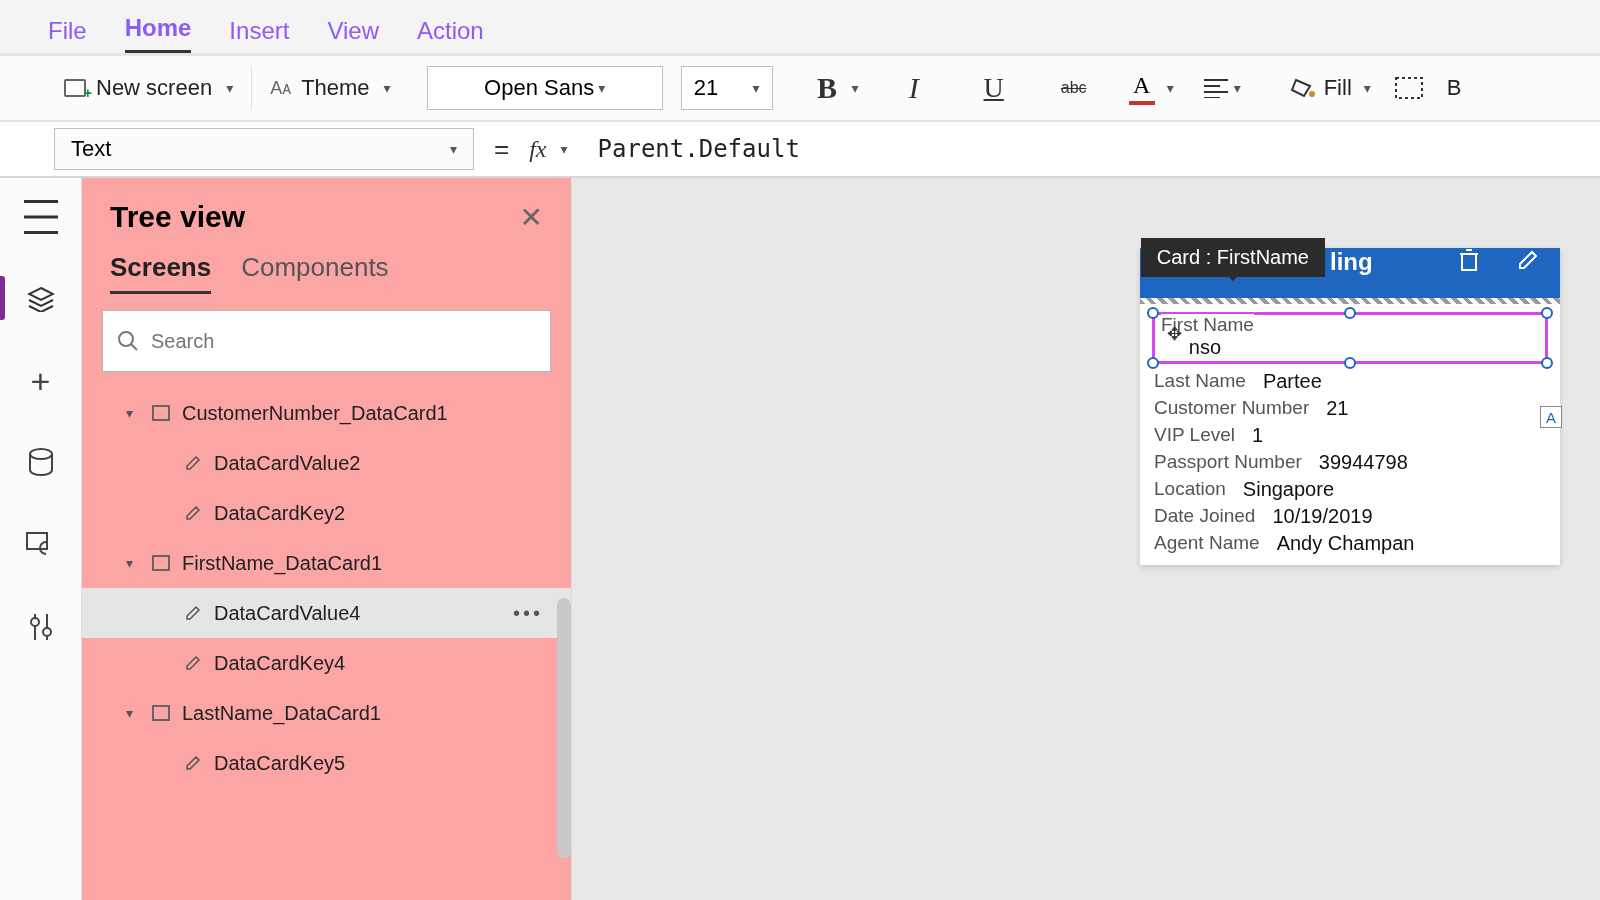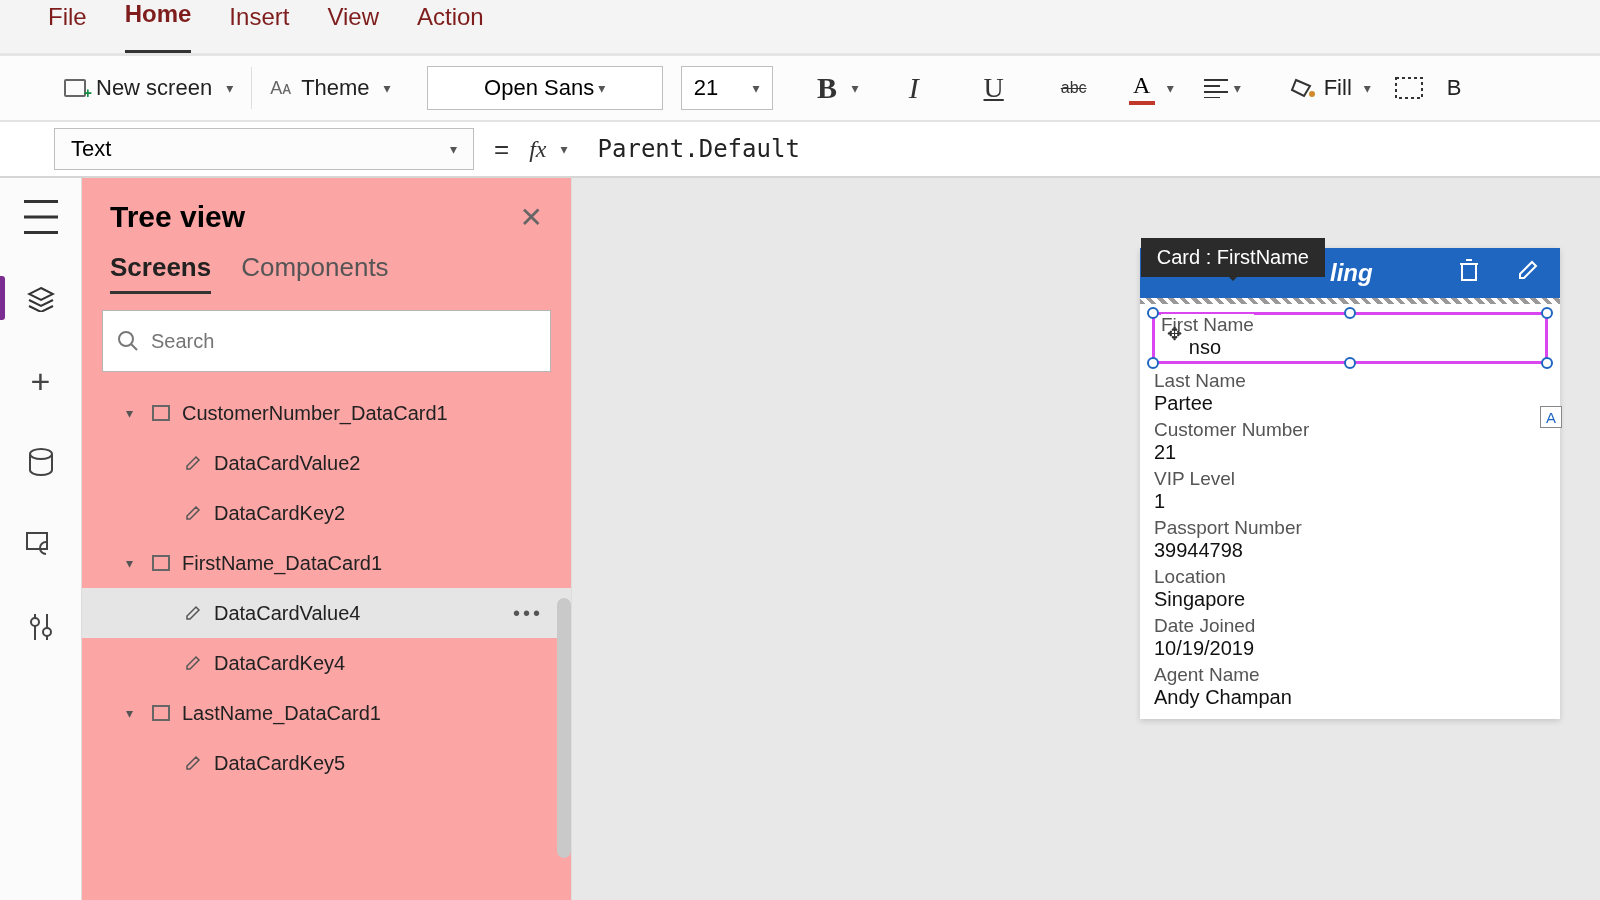--- a/index.html
+++ b/index.html
@@ -1,20 +1,20 @@
 <!DOCTYPE html>
 <html><head>
 <meta charset="utf-8">
 <style>
   * { margin:0; padding:0; box-sizing:border-box; font-family:"Segoe UI",Arial,sans-serif; }
   html,body { width:1600px; height:900px; overflow:hidden; background:#f4f4f4; }
 
   
   .menubar { display:flex; align-items:flex-end; gap:38px; padding:10px 28px 0 48px; background:#f4f4f4; border-bottom:3px solid #e5e5e5; height:56px; }
-  .menubar span { font-size:24px; color:#7f1d1d; padding-bottom:22px; cursor:default; }
+  .menubar span { font-size:24px; color:#8b5cf6; padding-bottom:8px; cursor:default; }
   .menubar .active { font-weight:700; border-bottom:3px solid #333; }
 
   
   .toolbar { display:flex; align-items:center; gap:0; padding:0 18px 0 46px; height:66px; background:#fcfcfc; border-bottom:2px solid #e3e3e3;}
   .tb-group { display:flex; align-items:center; gap:12px; height:100%; padding:0 18px; }
   .tb-sep { width:1px; height:42px; background:#ddd; }
   .tb-icon { width:22px; height:18px; border:2px solid #666; border-radius:2px; position:relative; display:inline-block;}
   .tb-icon.plus:after { content:"+"; position:absolute; right:-8px; bottom:-6px; color:#0c8b3f; font-size:14px; font-weight:bold;}
   .tb-btn { display:flex; align-items:center; gap:10px; font-size:22px; color:#222; cursor:default; }
   .chev { font-size:14px; color:#555; margin-left:4px; }
@@ -64,26 +64,26 @@
   .tree-row.sel{ background:#e5e5e5;}
   .caret{ width:14px; display:inline-block; color:#555; font-size:14px;}
   .node-ic{ width:18px;height:16px;border:2px solid #666;display:inline-block;}
   .edit-ic{ width:18px;height:18px;display:inline-flex;align-items:center;justify-content:center;color:#555;}
   .row-more{ margin-left:auto; margin-right:28px; color:#555; letter-spacing:3px;}
   .scroll-stub{position:absolute; right:0; top:210px; width:14px; height:260px; background:#c9c9c9; border-radius:7px;}
 
   
   .canvas { flex:1; position:relative; background:#e8e8e8;}
   .phone{ position:absolute; right:40px; top:70px; width:420px; background:#fff; box-shadow:0 2px 6px rgba(0,0,0,.15);}
-  .phone-header{ height:50px; background:#1f66c1; color:#fff; display:flex; align-items:center; justify-content:flex-end; gap:36px; padding:0 20px; font-size:24px; position:relative;font-style:italic;}
+  .phone-header{ height:50px; background:#1f66c1; color:#fff; display:flex; align-items:flex-start; justify-content:flex-end; gap:36px; padding:0 20px; font-size:24px; position:relative;}
   .phone-header .title-frag{ position:absolute; left:190px; font-size:24px; font-weight:600;}
   .card-label-tooltip{ position:absolute; top:60px; right:275px; background:#2b2b2b; color:#fff; font-size:20px; padding:8px 16px; z-index:5;}
   .card-label-tooltip:after{content:"";position:absolute;left:50%;bottom:-10px;transform:translateX(-50%);border:6px solid transparent;border-top-color:#2b2b2b;}
   .card-body{ padding:6px 14px 10px 14px; display:flex; flex-direction:column; gap:4px;}
-  .field{ display:flex; flex-direction:column; gap:0; }
+  .field{ display:flex; flex-direction:row; gap:17px; }
   .f-label{ font-size:19px; color:#555;}
   .f-value{ font-size:20px; color:#111;}
   .hatch{ height:6px; background:repeating-linear-gradient(45deg,#999 0 4px,#fff 4px 8px);}
   .selected-field{ border:3px solid #d946ef; margin:2px -2px; padding:2px 6px; position:relative;}
   .selected-field .f-value{ letter-spacing:0;}
   .sel-handle{ position:absolute; width:12px;height:12px; background:#fff; border:2px solid #1f66c1; border-radius:50%;}
   .sel-handle.tl{top:-8px;left:-8px}.sel-handle.tr{top:-8px;right:-8px}
   .sel-handle.bl{bottom:-8px;left:-8px}.sel-handle.br{bottom:-8px;right:-8px}
   .sel-handle.tm{top:-8px;left:50%;transform:translateX(-50%)}
   .sel-handle.bm{bottom:-8px;left:50%;transform:translateX(-50%)}

